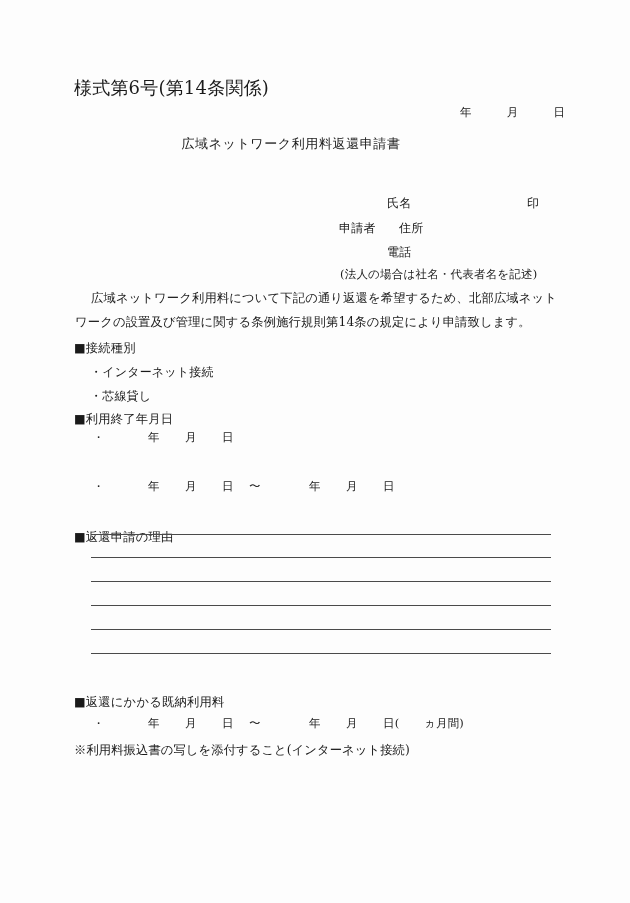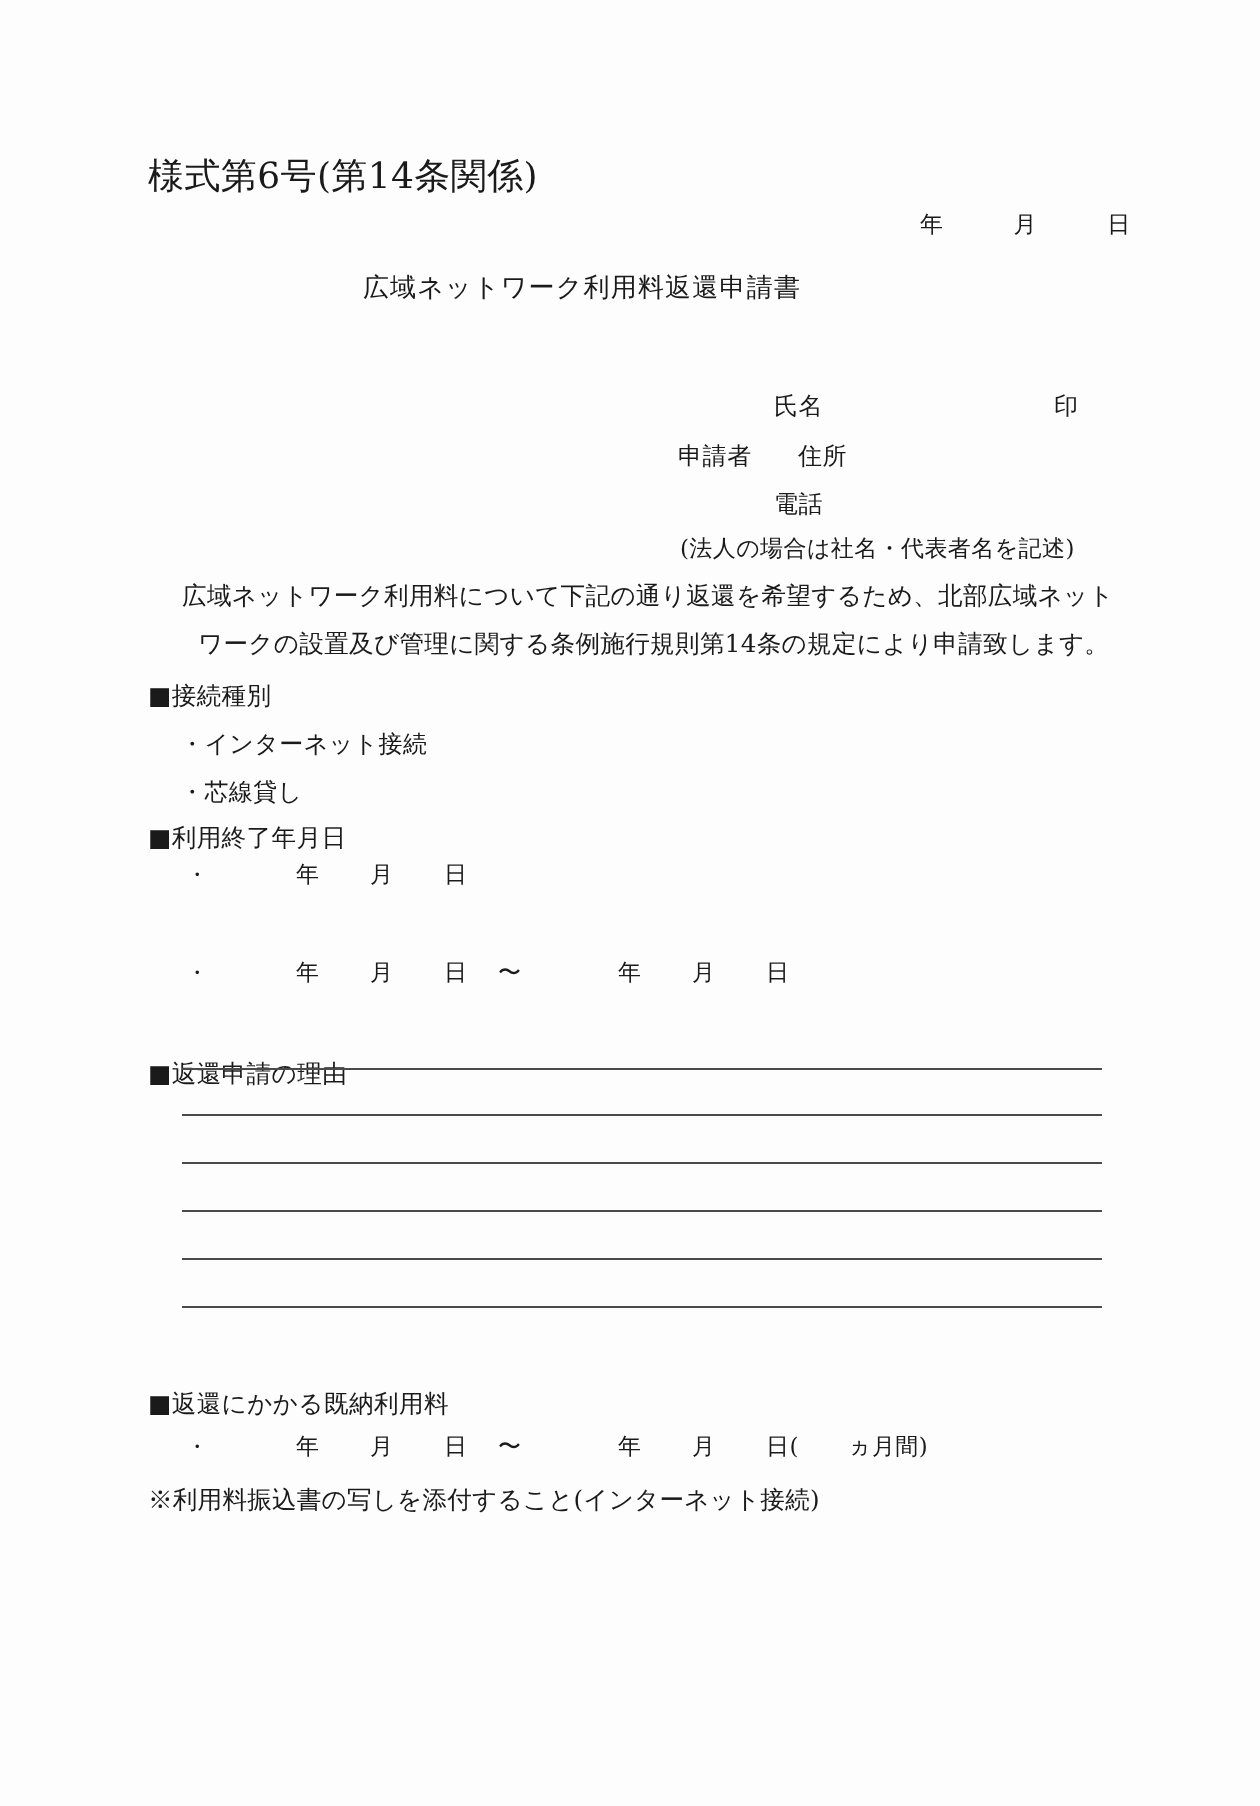--- a/index.html
+++ b/index.html
@@ -63,21 +63,21 @@
   <div class="abs t-applicant" style="left:527px; top:195px;">印</div>
 
   <div class="abs t-applicant" style="left:339px; top:220px;">申請者</div>
   <div class="abs t-applicant" style="left:387px; top:220px;margin-left:12px;">住所</div>
 
   <div class="abs t-applicant" style="left:387px; top:244px;">電話</div>
 
   <div class="abs t-body" style="left:91px; top:290px;">広域ネットワーク利用料について下記の通り返還を希望するため、北部広域ネット</div>
 
   <div class="abs t-note-par" style="left:340px; top:267px;">(法人の場合は社名・代表者名を記述)</div>
-  <div class="abs t-body" style="left:75px; top:314px;margin-left:24px;">ワークの設置及び管理に関する条例施行規則第14条の規定により申請致します。</div>
+  <div class="abs t-body" style="left:75px; top:314px;">ワークの設置及び管理に関する条例施行規則第14条の規定により申請致します。</div>
 
   <div class="abs t-section" style="left:74px; top:340px;">■接続種別</div>
   <div class="abs t-item" style="left:90px; top:364px;text-align:right;">・インターネット接続</div>
   <div class="abs t-item" style="left:90px; top:388px;">・芯線貸し</div>
 
   <div class="abs t-section" style="left:74px; top:411px;">■利用終了年月日</div>
   <div class="field-row" style="left:0; top:430px;">
     <span class="bullet" style="left:93px;">・</span>
     <span class="t-field" style="left:148px;">年</span>
     <span class="t-field" style="left:185px;">月</span>

